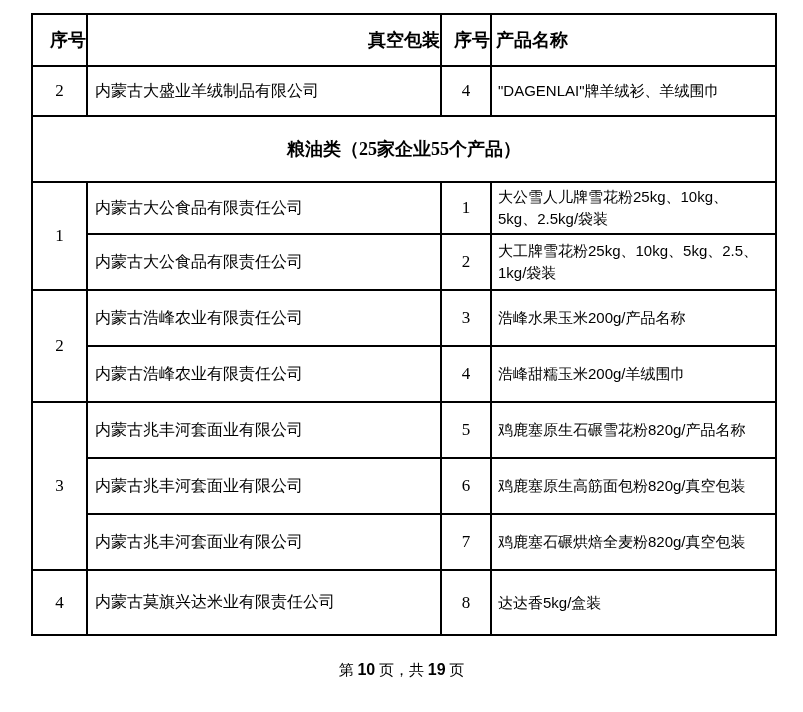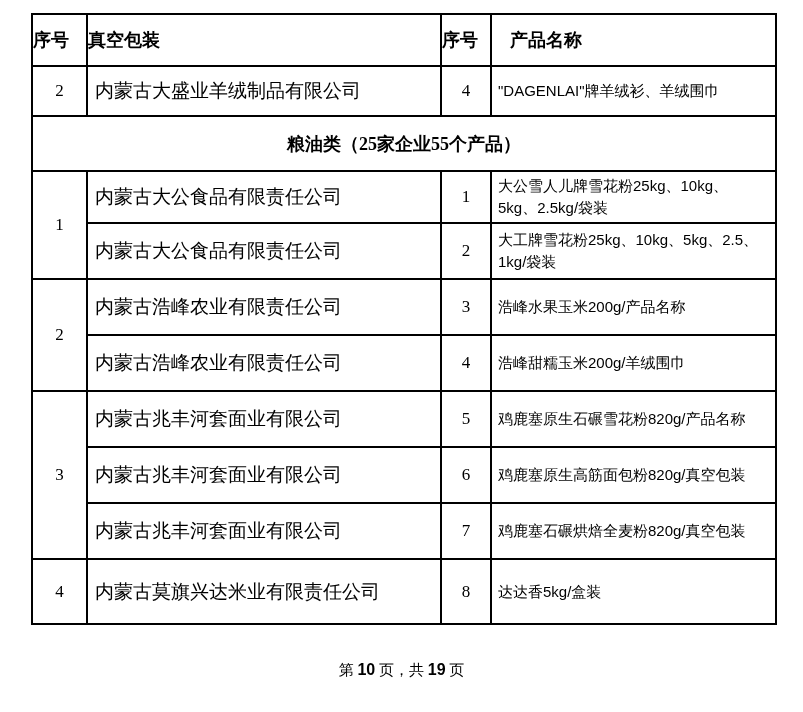--- a/index.html
+++ b/index.html
@@ -25,32 +25,32 @@
     border: 2px solid #000000;
     vertical-align: middle;
     overflow: hidden;
   }
   .doc-table th {
     font-weight: bold;
     font-size: 18px;
     font-family: "Liberation Serif", serif;
     padding: 0;
   }
-  th.th-product { text-align: left; padding-left: 18px; }
-  th.th-no, th.th-company { text-align: left; }
+  th.th-product { text-align: left; padding-left: 4px; }
+  th.th-no, th.th-company { text-align: right; }
 
   td.no {
     text-align: center;
     font-size: 17px;
     font-family: "Liberation Serif", serif;
     padding: 0;
   }
   td.company {
     text-align: left;
-    font-size: 19px;
+    font-size: 16px;
     padding: 2px 4px 2px 7px;
     font-family: "Liberation Serif", serif;
   }
   td.product {
     text-align: left;
     font-size: 15px;
     line-height: 22px;
     padding: 2px 8px 2px 6px;
     
     font-family: "Liberation Sans", "Liberation Serif", serif;
@@ -58,21 +58,21 @@
   td.section-cell {
     text-align: center;
     font-weight: bold;
     font-size: 18px;
     font-family: "Liberation Serif", serif;
     padding: 0;
   }
 
   tr.rh50 { height: 50px; }
   tr.rh52 { height: 52px; }
-  tr.rh55 { height: 55px; }
+  tr.rh55 { height: 66px; }
   tr.rh56 { height: 56px; }
   tr.rh65 { height: 65px; }
 
   .footer {
     position: absolute;
     left: 0; top: 661px;
     width: 100%;
     text-align: center;
     font-size: 15px;
     white-space: pre;

